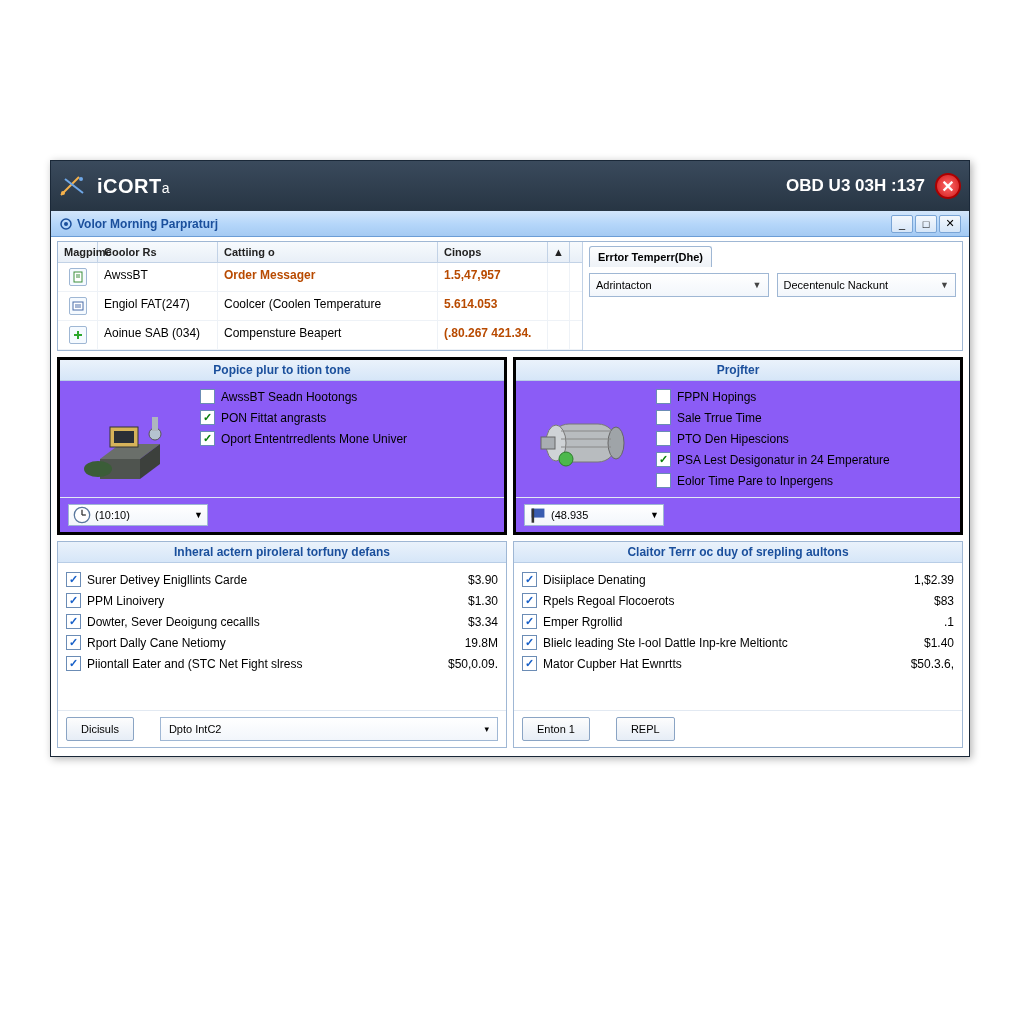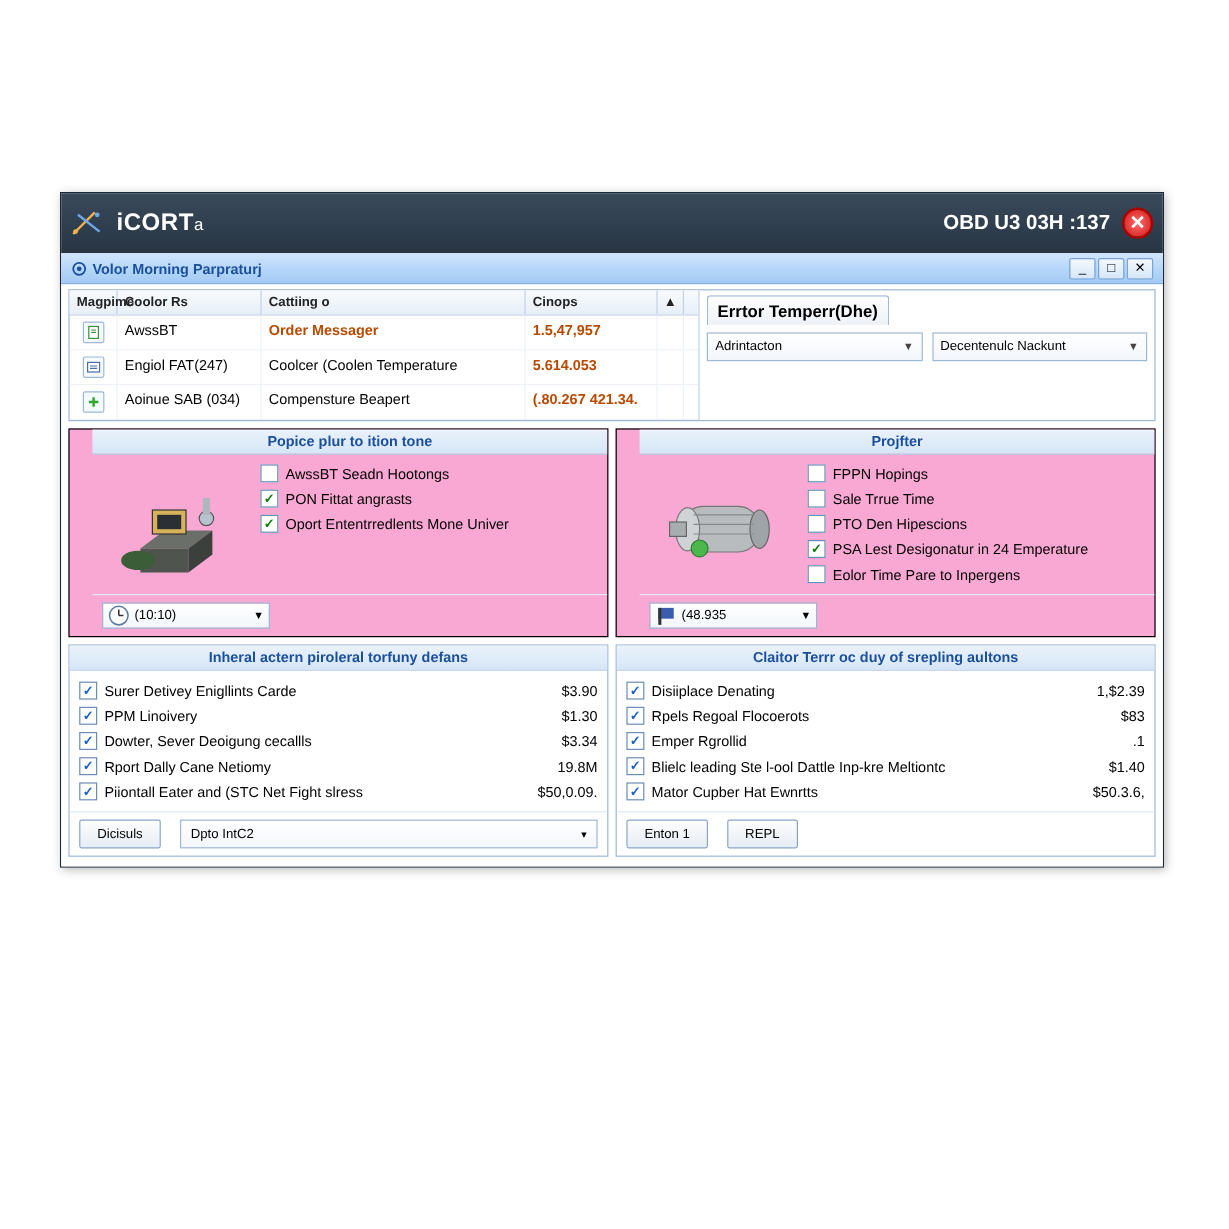--- a/index.html
+++ b/index.html
@@ -34,46 +34,46 @@
 .grid-row { display: flex; border-bottom: 1px solid #eef2f7; font-size: 12px; }
 .grid-row > div { padding: 5px 6px; border-right: 1px solid #eef2f7; }
 .grid-row .col-icon { display: flex; align-items: center; justify-content: center; }
 .cell-highlight { color: #b84a00; font-weight: 600; }
 .cell-num { color: #b84a00; font-weight: 600; }
 .row-icon { width: 18px; height: 18px; border: 1px solid #9fb7d4; border-radius: 2px; display: flex; align-items: center; justify-content: center; background: #f5faff; }
 .row-icon svg { width: 12px; height: 12px; }
 
 .grid-right { width: 380px; border-left: 1px solid #c2d2e6; padding: 4px 6px; }
 .tab-strip { display: flex; margin-bottom: 6px; }
-.tab { background: linear-gradient(#fdfdfd, #eef2f7); border: 1px solid #9fb7d4; padding: 4px 8px; font-size: 14px; font-weight: bold; border-bottom: none; border-radius: 3px 3px 0 0; }
+.tab { background: linear-gradient(#fdfdfd, #eef2f7); border: 1px solid #9fb7d4; padding: 4px 8px; font-size: 11px; font-weight: bold; border-bottom: none; border-radius: 3px 3px 0 0; }
 .combo-row { display: flex; gap: 8px; }
 .combo { flex: 1; height: 24px; border: 1px solid #9fb7d4; background: linear-gradient(#fff, #f2f6fb); display: flex; align-items: center; padding: 0 6px; font-size: 11px; position: relative; cursor: pointer; }
 .combo .caret { margin-left: auto; font-size: 9px; color: #444; }
 
 .mid-row { display: flex; gap: 6px; margin-bottom: 6px; }
-.panel { flex: 1; border: 1px solid #000000; background: #f9a8d4; padding-left: 19px; }
+.panel { flex: 1; border: 3px solid #000000; background: #8b5cf6; }
 .panel-header { background: linear-gradient(#eaf2fb, #d6e6f8); border-bottom: 1px solid #b8cde6; padding: 3px 8px; text-align: center; font-size: 12px; font-weight: bold; color: #1a4f9c; }
 .panel-body { padding: 8px 10px; display: flex; gap: 10px; }
 .panel-image { width: 120px; height: 100px; display: flex; align-items: center; justify-content: center; }
 .checklist { flex: 1; display: flex; flex-direction: column; gap: 6px; }
 .check-item { display: flex; align-items: center; gap: 6px; font-size: 12px; }
 .checkbox { width: 15px; height: 15px; border: 1px solid #6b8cb5; background: #fff; display: flex; align-items: center; justify-content: center; font-size: 11px; color: #0a7d0a; font-weight: bold; cursor: pointer; }
 .checkbox.blue { color: #1860c8; }
 .panel-footer { padding: 6px 8px; border-top: 1px solid #e2e9f2; }
 .small-combo { height: 22px; width: 140px; border: 1px solid #9fb7d4; background: linear-gradient(#fff,#f2f6fb); display: flex; align-items: center; padding: 0 4px; font-size: 11px; cursor: pointer; }
 .small-combo .icon-slot { width: 18px; height: 16px; margin-right: 4px; display: flex; align-items: center; justify-content: center; }
 .small-combo .caret { margin-left: auto; font-size: 9px; }
 
 .bottom-row { display: flex; gap: 6px; }
 .list-panel { flex: 1; border: 1px solid #9fb7d4; }
 .list-body { padding: 6px 8px; }
 .list-row { display: flex; align-items: center; padding: 3px 0; font-size: 12px; }
 .list-row .checkbox { margin-right: 6px; }
 .list-row .amount { margin-left: auto; font-size: 12px; }
-.list-footer { display: flex; gap: 16px; padding: 6px 8px; border-top: 1px solid #e2e9f2; }
+.list-footer { display: flex; gap: 26px; padding: 6px 8px; border-top: 1px solid #e2e9f2; margin-top: 30px; }
 .btn { height: 24px; padding: 0 14px; border: 1px solid #8aa4c4; background: linear-gradient(#fdfdfd, #e6edf6); font-size: 11px; cursor: pointer; display: flex; align-items: center; border-radius: 2px; }
 .wide-combo { height: 24px; flex: 1; border: 1px solid #9fb7d4; background: linear-gradient(#fff,#f2f6fb); display: flex; align-items: center; padding: 0 8px; font-size: 11px; cursor: pointer; }
 .wide-combo .caret { margin-left: auto; font-size: 9px; }
 </style>
 </head>
 <body>
 
 <div class="app-window">
 
   <div class="titlebar">

